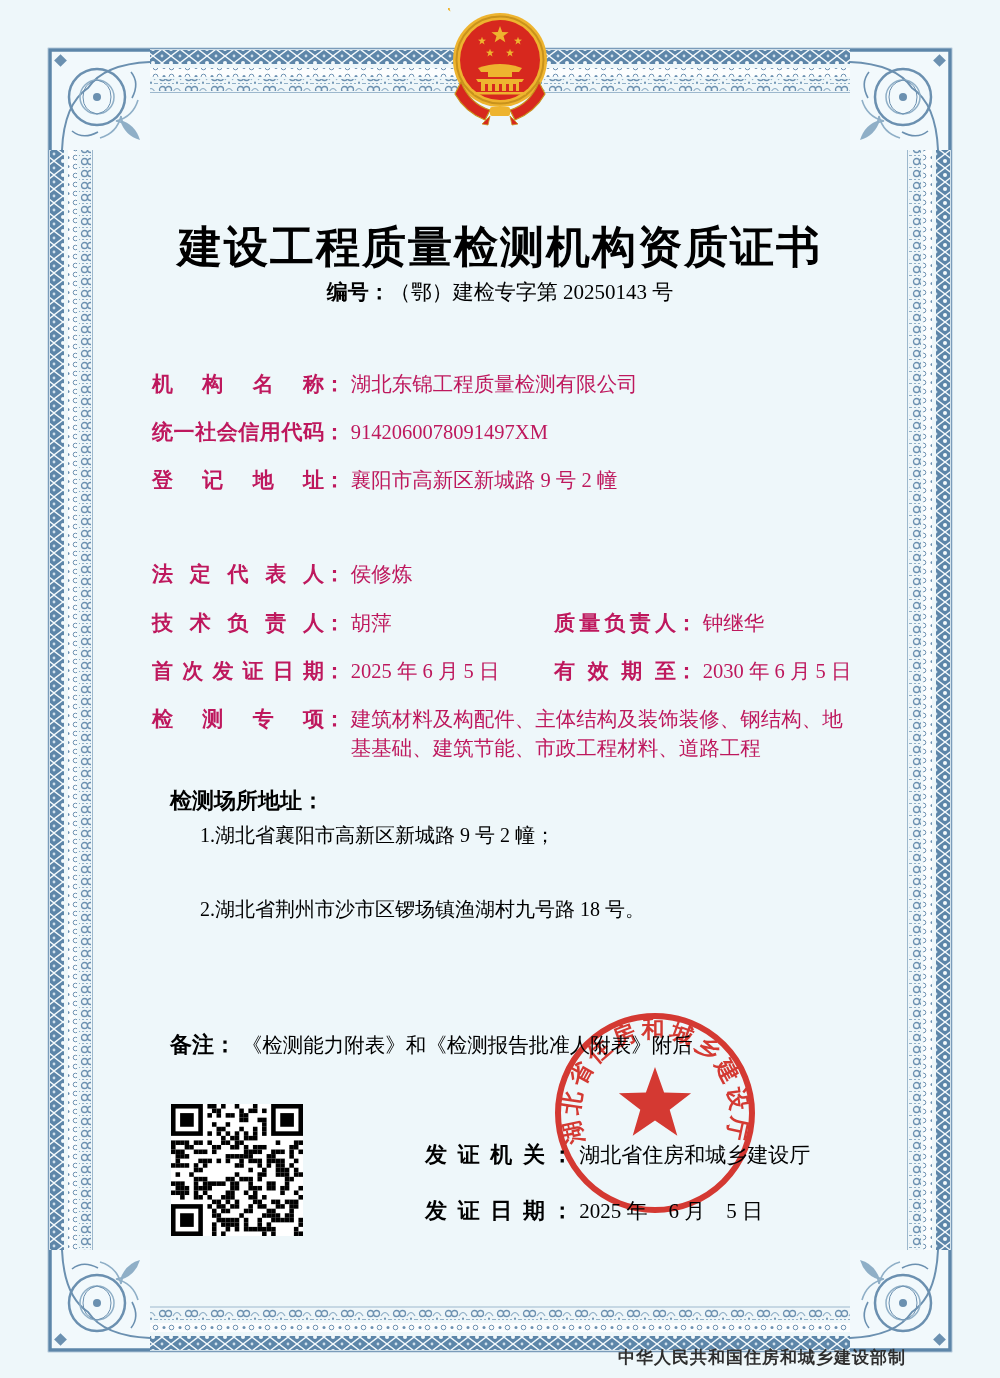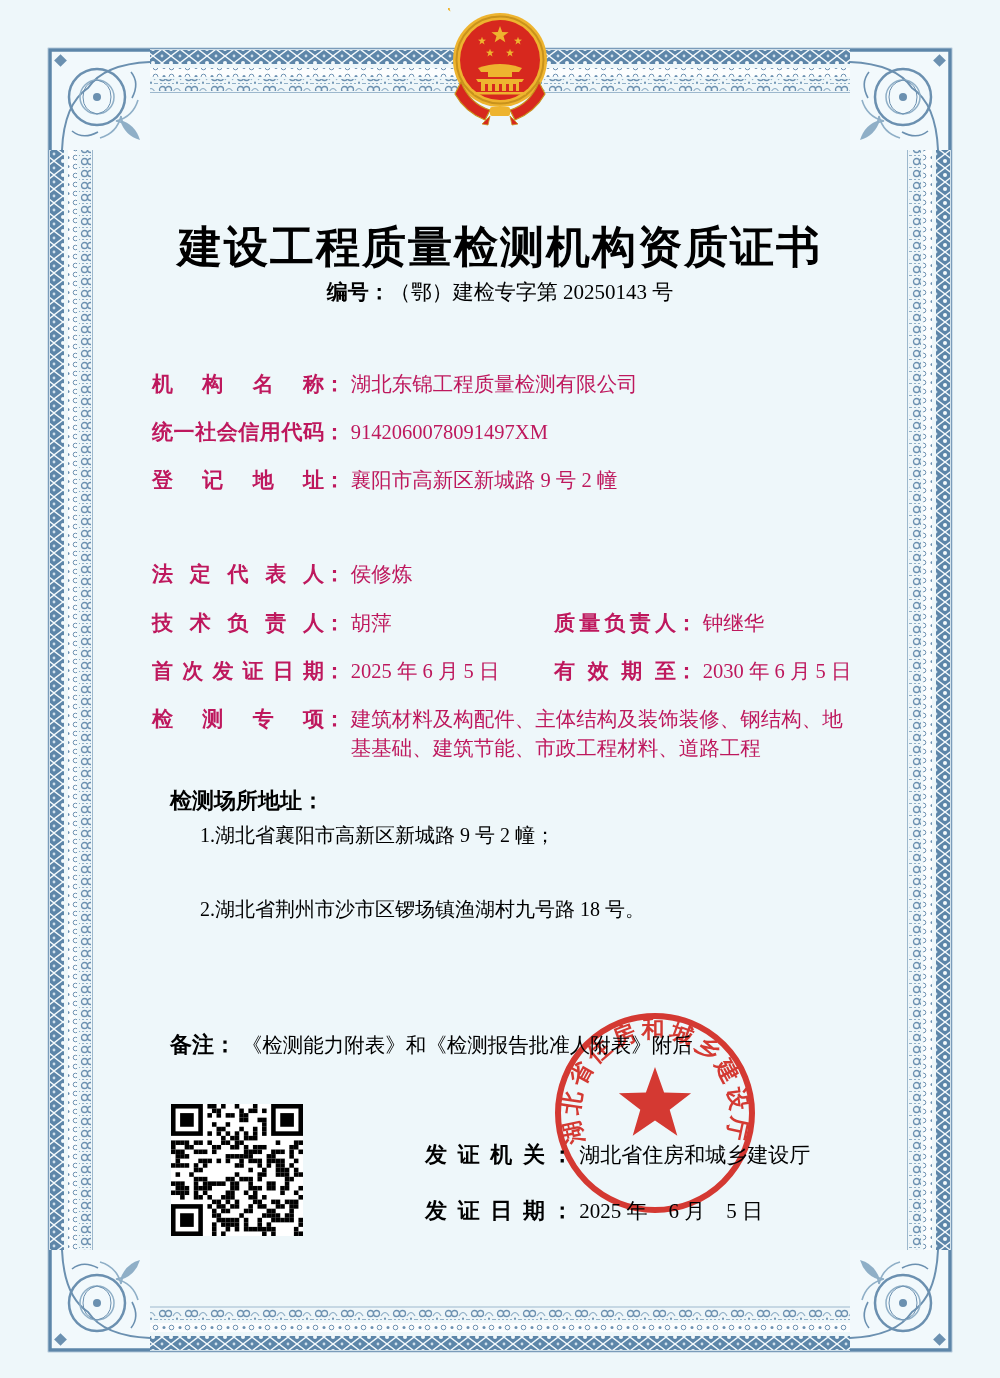--- a/index.html
+++ b/index.html
@@ -509,14 +509,15 @@
 
   <svg class="seal" viewBox="0 0 214 214">
     <circle cx="107" cy="107" r="97" fill="none" stroke="#e0251c" stroke-width="6"></circle>
     <polygon points="107,61 116.1,86.5 143.1,87.3 121.7,103.8 129.3,129.7 107,114.5 84.7,129.7 92.3,103.8 70.9,87.3 97.9,86.5" fill="#e0251c"></polygon>
     <path id="sealArc" d="M 35.6,133 A 76,76 0 1 1 178.4,133" fill="none"></path>
     <text font-size="23" font-weight="bold" letter-spacing="4" fill="#e0251c" font-family="Liberation Serif, serif">
       <textPath href="#sealArc" startOffset="50%" text-anchor="middle">湖北省住房和城乡建设厅</textPath>
     </text>
   </svg>
 
+  <div class="imprint">中华人民共和国住房和城乡建设部制</div>
 
 </div>
 
 </body></html>

